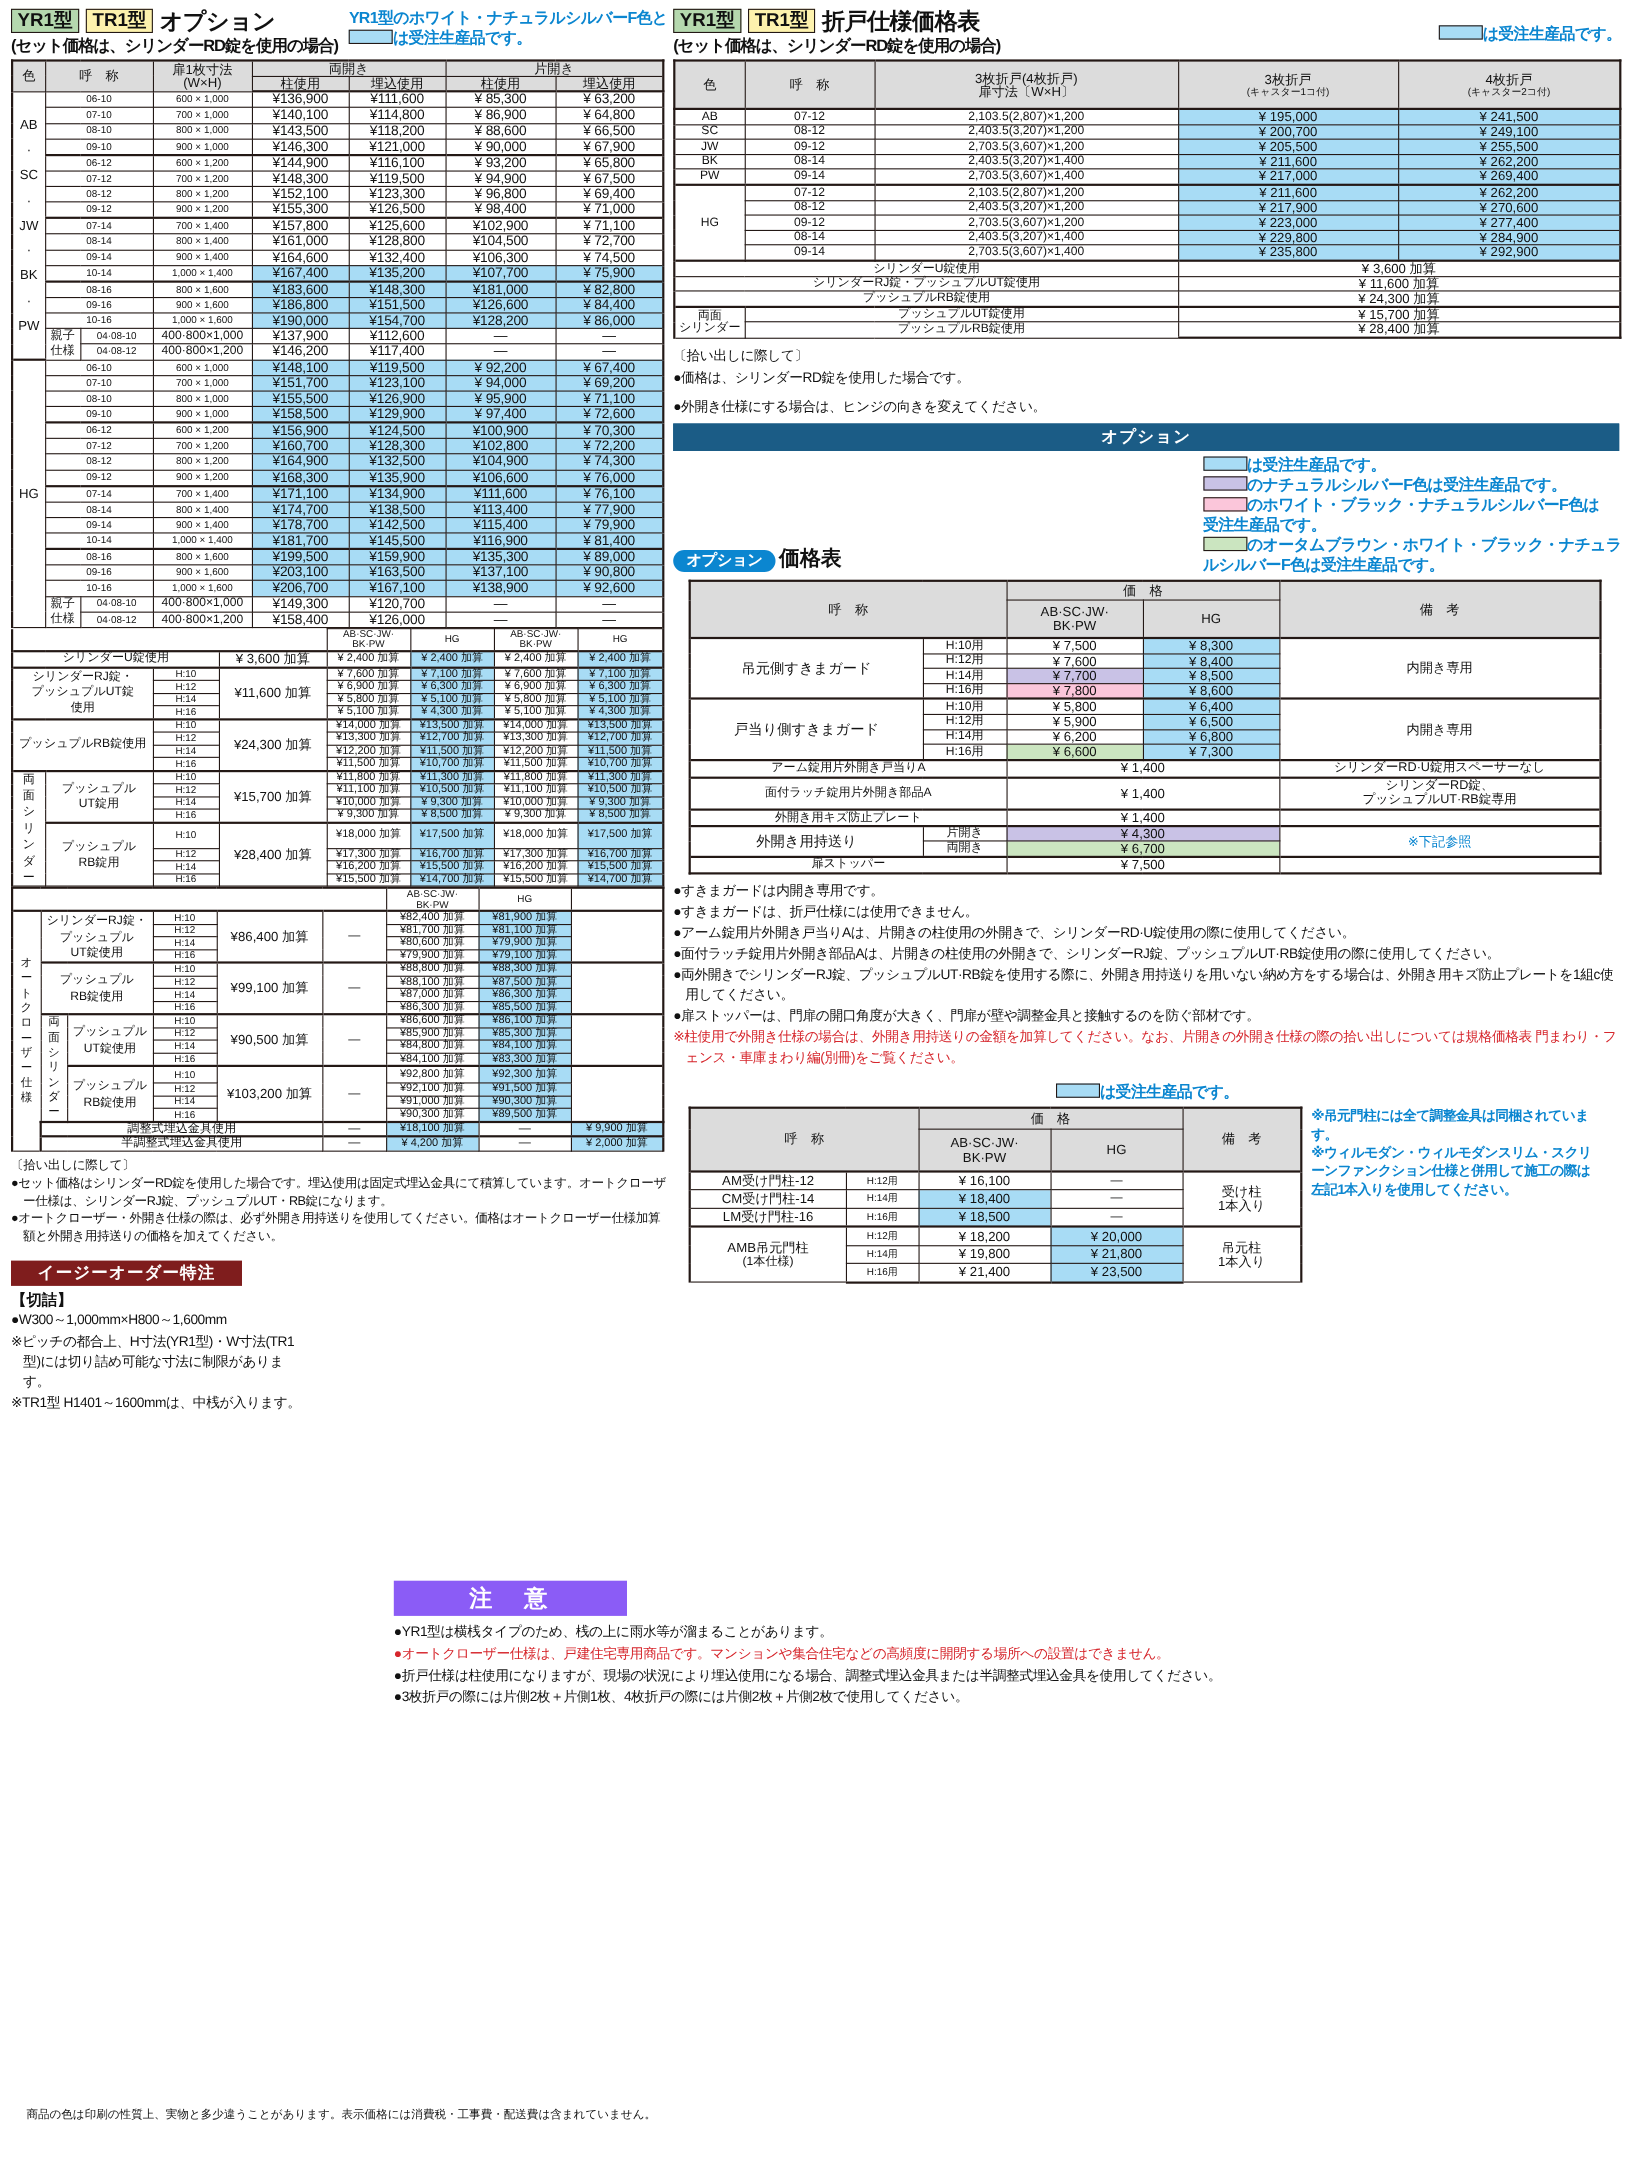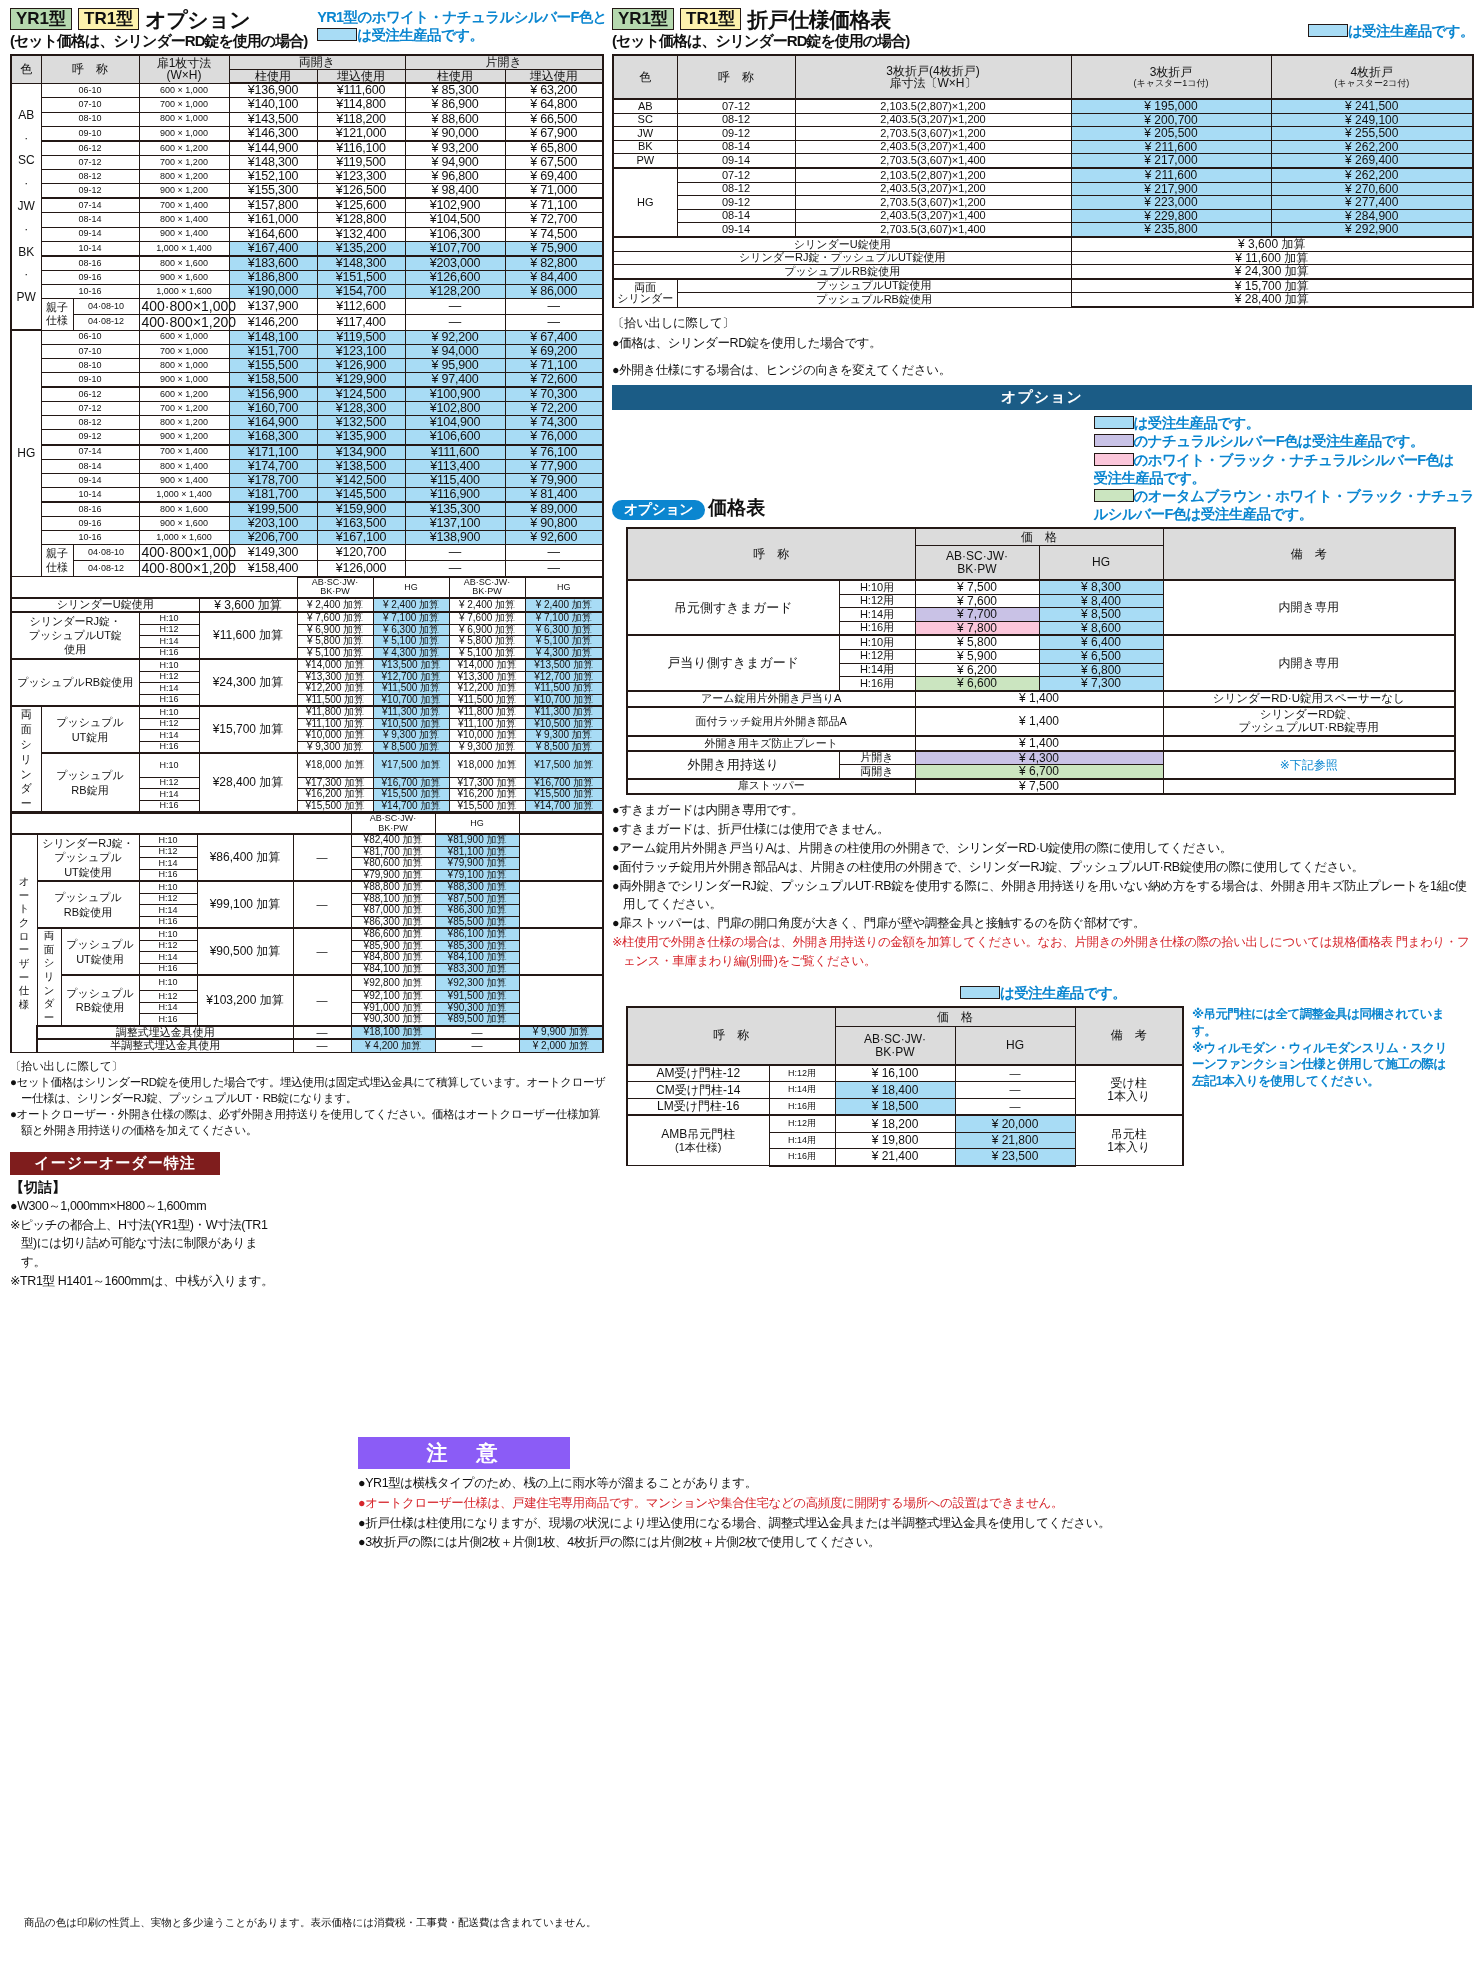--- a/index.html
+++ b/index.html
@@ -30,21 +30,21 @@
   .b   { font-weight: bold; }
   .blue{ background:#a8dcf5; }
   .purple { background:#c9c2e6; }
   .pink   { background:#fbc6da; }
   .green  { background:#cbe5c0; }
   .thickT { border-top: 2px solid #231815 !important; }
   .thickB { border-bottom: 2px solid #231815 !important; }
   .thickL { border-left: 2px solid #231815 !important; }
   .thickR { border-right: 2px solid #231815 !important; }
   .sm  { font-size: 9px; }
-  .xs  { font-size: 14px; }
+  .xs  { font-size: 11px; }
   .price { font-weight: bold; font-size: 12.5px; letter-spacing:-0.2px; }
   .price2 { font-weight: bold; font-size: 12px; }
   .addc { font-weight: bold; font-size: 10px; }
 
   
   .titleRow { display:flex; align-items:flex-start; gap:6px; }
   .tagGreen {
     border:1.6px solid #231815; background:#b5d8ae; font-weight:bold;
     font-size:17px; padding:0 5px; line-height:1.2;
   }
@@ -233,21 +233,21 @@
             <td class="price blue">¥167,400</td>
             <td class="price blue">¥135,200</td>
             <td class="price blue">¥107,700</td>
             <td class="price thickR blue">¥  75,900</td>
           </tr>
           <tr>
             <td class="sm thickT" colspan="2">08-16</td>
             <td class="sm thickT">800 × 1,600</td>
             <td class="price thickT blue">¥183,600</td>
             <td class="price thickT blue">¥148,300</td>
-            <td class="price thickT blue">¥203,000</td>
+            <td class="price thickT blue">¥181,000</td>
             <td class="price thickT thickR blue">¥  82,800</td>
           </tr>
           <tr>
             <td class="sm" colspan="2">09-16</td>
             <td class="sm">900 × 1,600</td>
             <td class="price blue">¥186,800</td>
             <td class="price blue">¥151,500</td>
             <td class="price blue">¥126,600</td>
             <td class="price thickR blue">¥  84,400</td>
           </tr>

